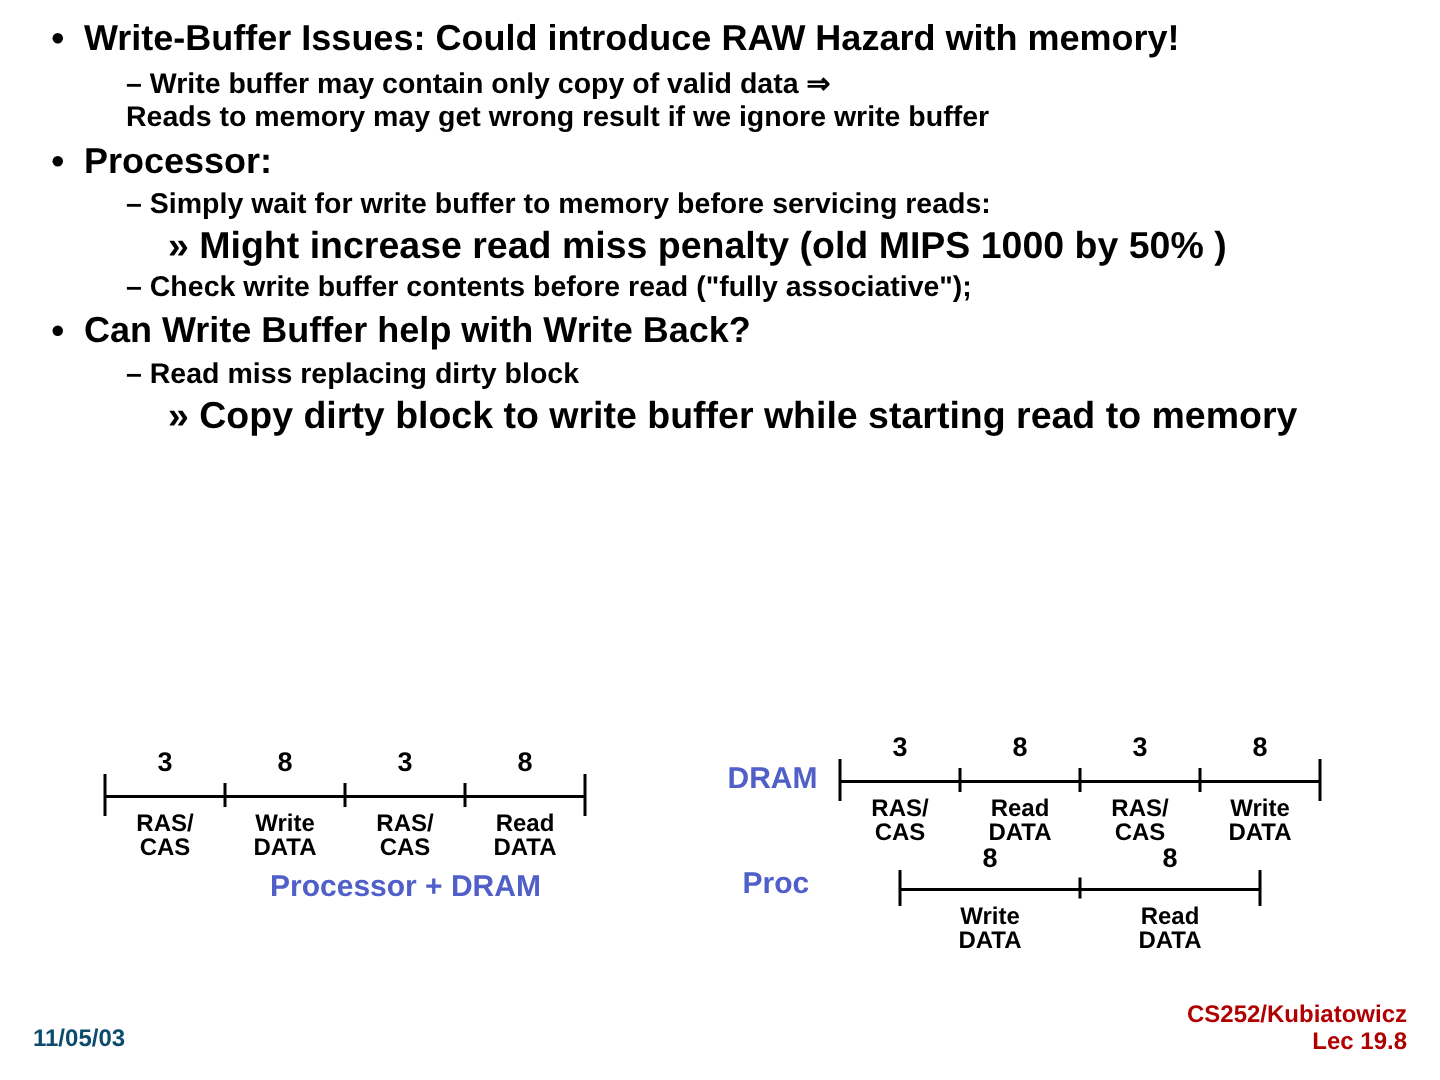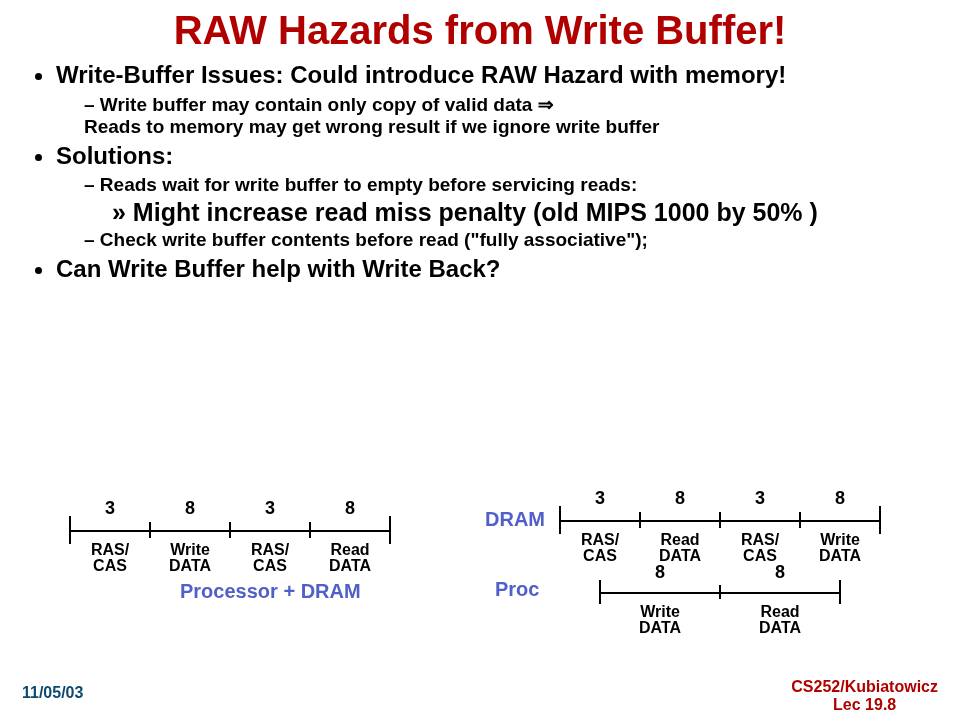--- a/index.html
+++ b/index.html
@@ -14,47 +14,54 @@
   ul.chev>li{font-size:25px;font-weight:bold;margin:2px 0}
   ul.chev>li::before{content:"» ";}
   .em{}
   .diagrams{position:absolute;left:0;top:470px;width:960px;height:200px}
   .tick{position:absolute;width:2px;background:#000}
   .hline{position:absolute;height:2px;background:#000}
   .num{position:absolute;font-size:18px;font-weight:bold;text-align:center;width:50px;margin-left:-25px}
   .seglbl{position:absolute;font-size:16px;font-weight:bold;text-align:center;width:70px;margin-left:-35px;line-height:16px}
   .caption{position:absolute;color:#5060c8;font-size:20px;font-weight:bold}
   .footL{position:absolute;left:22px;bottom:18px;color:#0c4a6e;font-size:16px;font-weight:bold}
-  .footR{position:absolute;right:22px;bottom:6px;color:#b00000;font-size:16px;font-weight:bold;text-align:center;line-height:18px}
+  .footR{position:absolute;right:22px;bottom:16px;color:#b00000;font-size:16px;font-weight:bold;text-align:right;line-height:18px}
 </style>
 </head>
 <body>
 
 <div class="slide">
-  <h1 class="title">RAW Hazards from Write Buffer!</h1>
 
   <ul class="top">
     <li>Write-Buffer Issues: Could introduce RAW Hazard with memory!</li>
     <ul class="dash">
       <li>
         <span>Write buffer may contain </span><span class="em">only</span><span> copy of valid data ⇒</span><br>
         <span>Reads to memory may get wrong result if we ignore write buffer</span>
       </li>
     </ul>
-    <li>Solutions:</li>
+    <li>Processor:</li>
     <ul class="dash">
-      <li>Reads wait for write buffer to empty before servicing reads:</li>
+      <li>Simply wait for write buffer to memory before servicing reads:</li>
       <ul class="chev">
         <li>Might increase read miss penalty (old MIPS 1000 by 50% )</li>
       </ul>
       <li>Check write buffer contents before read ("fully associative");</li>
       <ul class="chev">
       </ul>
     </ul>
     <li>Can Write Buffer help with Write Back?</li>
+    <ul class="dash">
+      <li>Read miss replacing dirty block</li>
+      <ul class="chev">
+        <li>
+          <span>Copy dirty block to write buffer </span><span class="em">while</span><span> starting read to memory</span>
+        </li>
+      </ul>
+    </ul>
   </ul>
 
   <div class="diagrams">
       <div class="hline" style="left: 70px; top: 60px; width: 320px;"></div>
       <div class="tick" style="left: 69px; top: 46px; height: 28px;"></div>
       <div class="tick" style="left: 149px; top: 51.6px; height: 16.8px;"></div>
       <div class="tick" style="left: 229px; top: 51.6px; height: 16.8px;"></div>
       <div class="tick" style="left: 309px; top: 51.6px; height: 16.8px;"></div>
       <div class="tick" style="left: 389px; top: 46px; height: 28px;"></div>
       <div class="num" style="left: 110px; top: 28px;">3</div>

